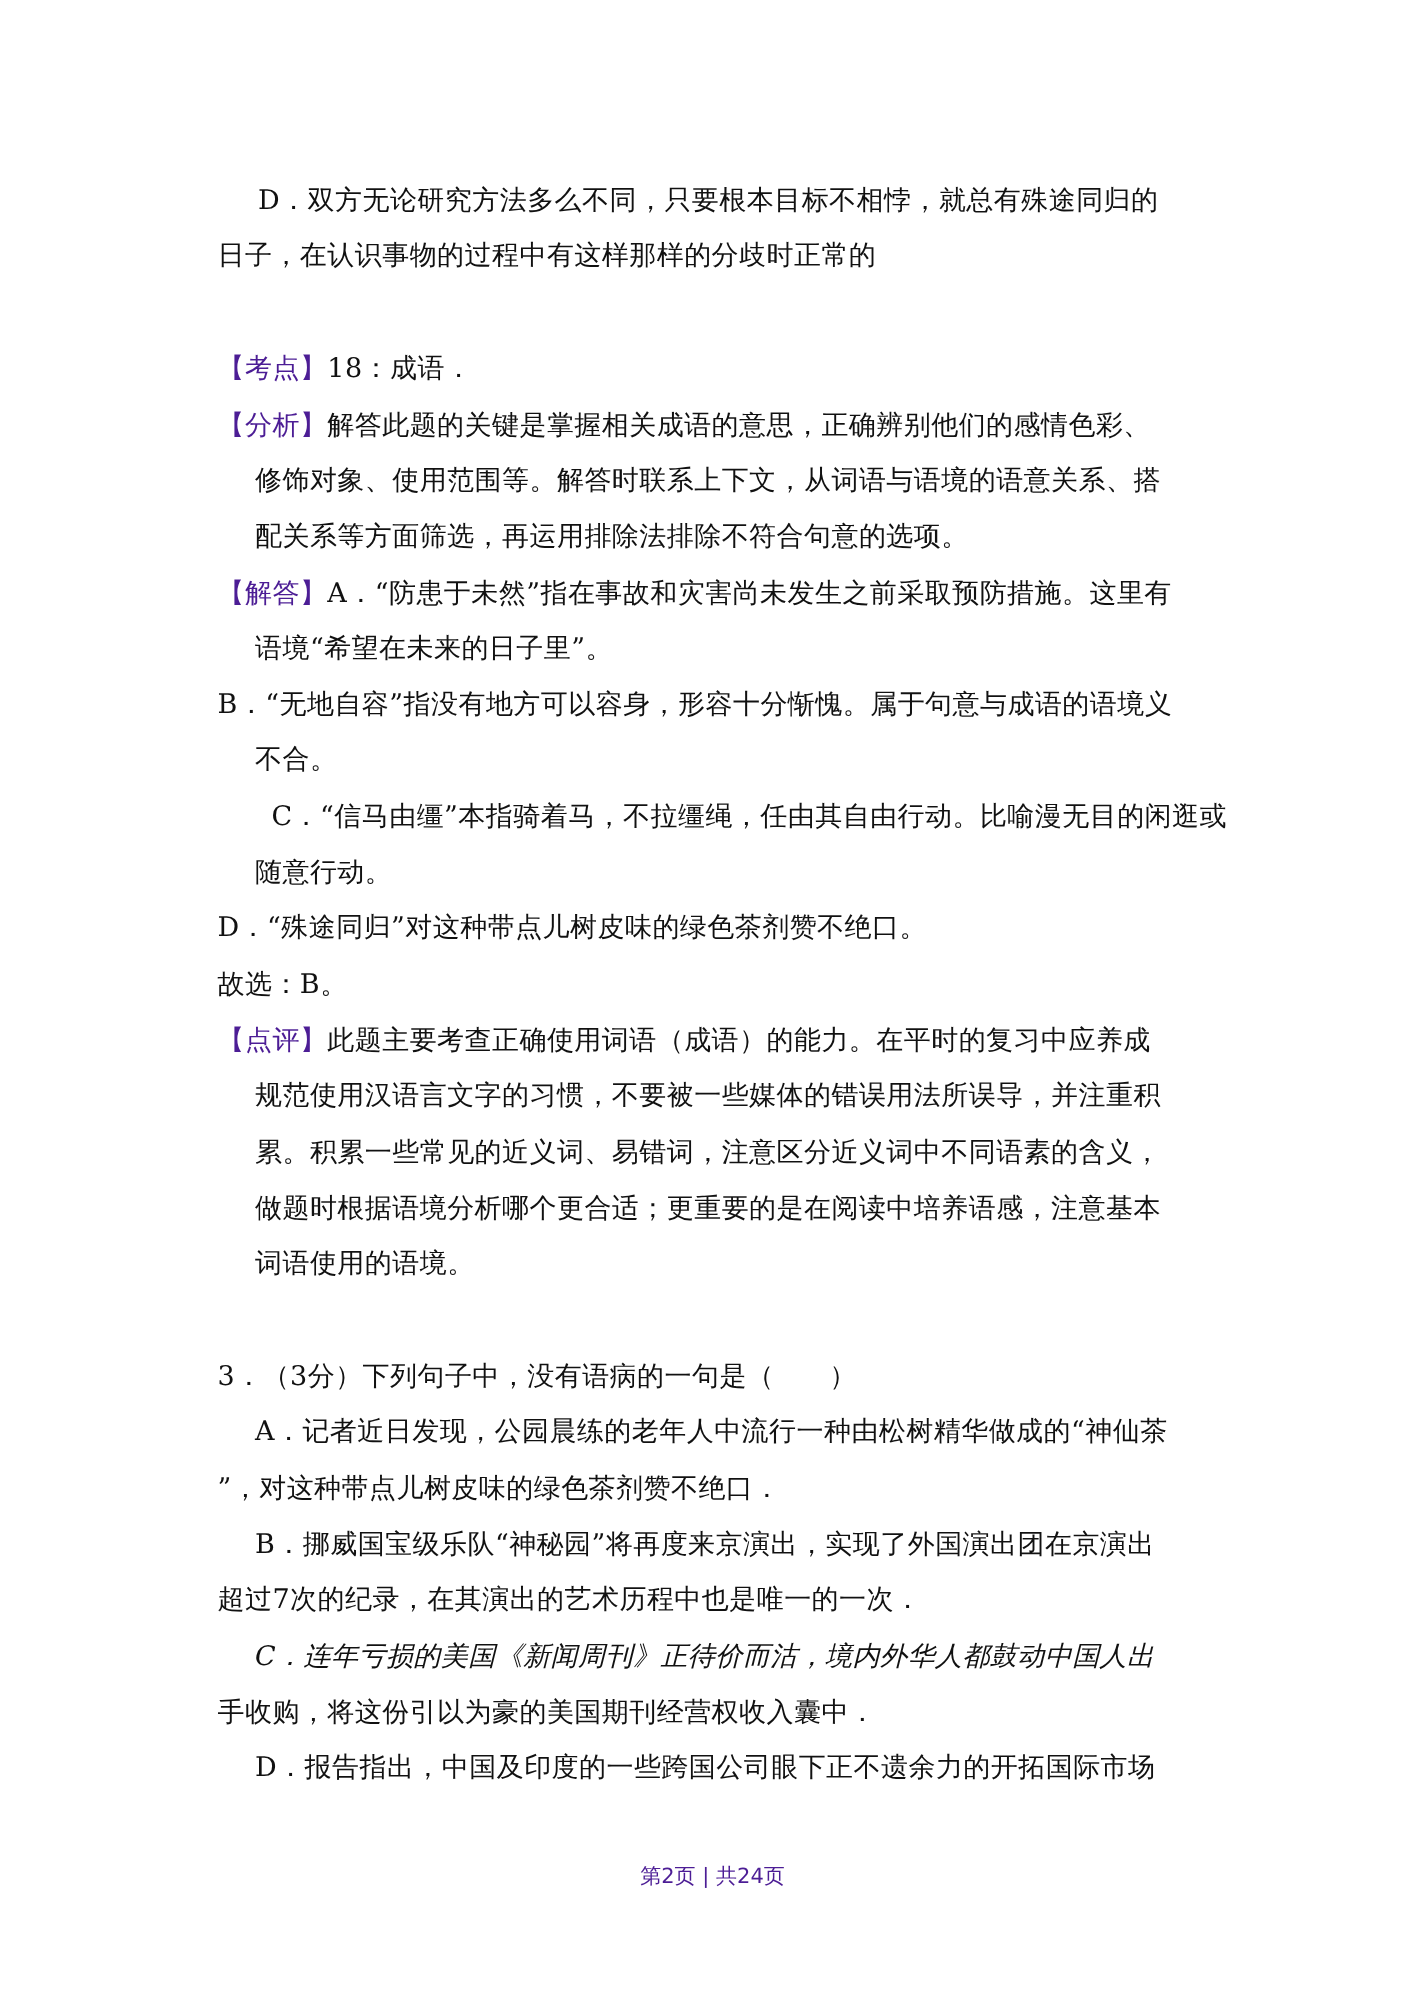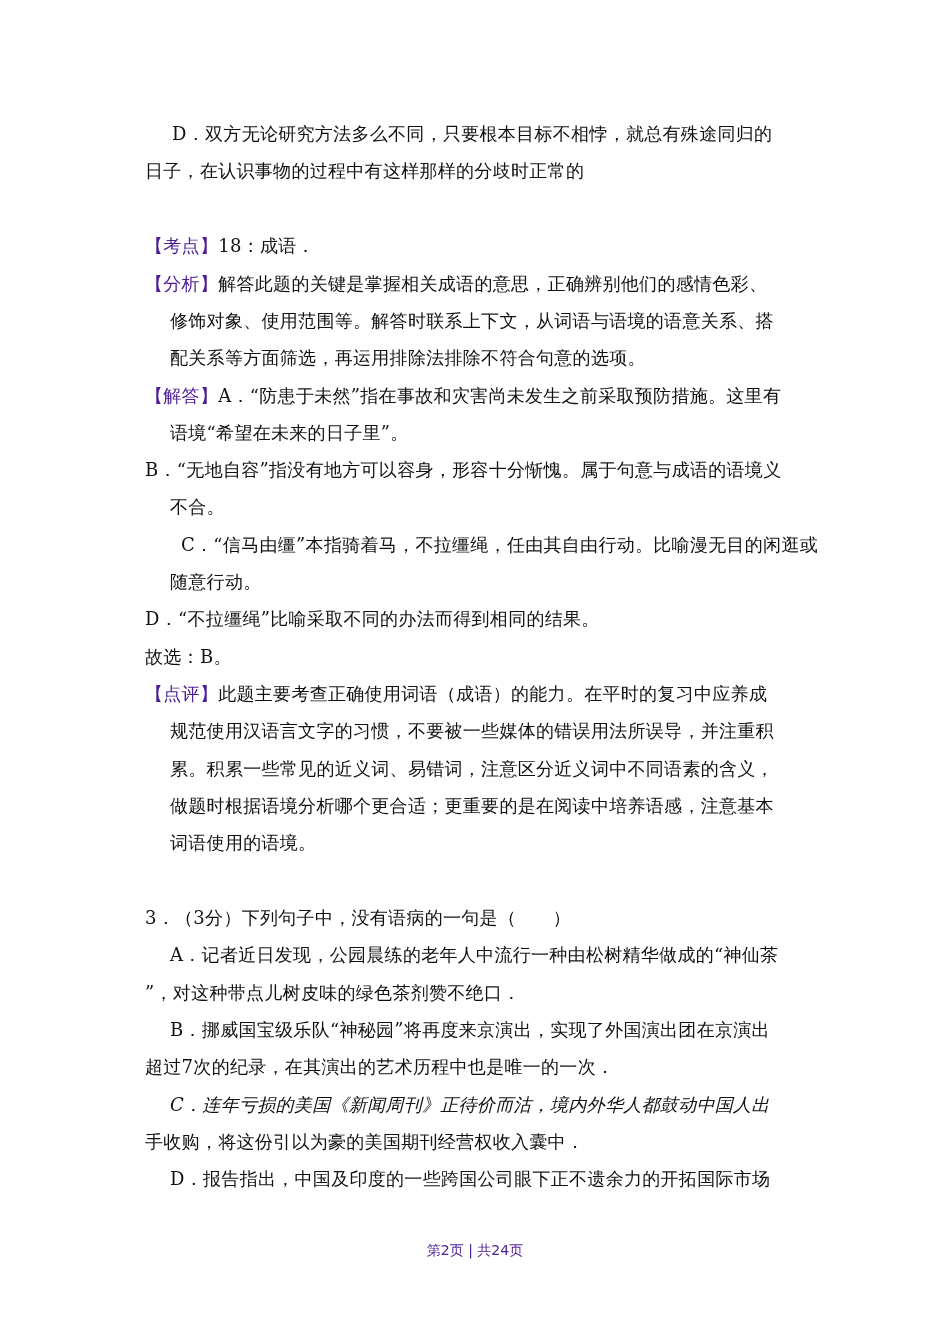--- a/index.html
+++ b/index.html
@@ -30,21 +30,21 @@
   <div class="line" style="left:170px; top:346px;">配关系等方面筛选，再运用排除法排除不符合句意的选项。</div>
 
   <div class="line" style="left:145px; top:384px;">
     <span class="tag">【解答】</span><span>A．“防患于未然”指在事故和灾害尚未发生之前采取预防措施。这里有</span>
   </div>
   <div class="line" style="left:170px; top:421px;">语境“希望在未来的日子里”。</div>
   <div class="line" style="left:145px; top:458px;">B．“无地自容”指没有地方可以容身，形容十分惭愧。属于句意与成语的语境义</div>
   <div class="line" style="left:170px; top:495px;">不合。</div>
   <div class="line" style="left:153px; top:533px;margin-left:28px;">C．“信马由缰”本指骑着马，不拉缰绳，任由其自由行动。比喻漫无目的闲逛或</div>
   <div class="line" style="left:170px; top:570px;">随意行动。</div>
-  <div class="line" style="left:145px; top:607px;">D．“不拉缰绳”比喻采取不同的办法而得到相同的结果。</div>
+  <div class="line" style="left:145px; top:607px;">D．“殊途同归”对这种带点儿树皮味的绿色茶剂赞不绝口。</div>
   <div class="line" style="left:145px; top:645px;">故选：B。</div>
 
   <div class="line" style="left:145px; top:682px;">
     <span class="tag">【点评】</span><span>此题主要考查正确使用词语（成语）的能力。在平时的复习中应养成</span>
   </div>
   <div class="line" style="left:170px; top:719px;">规范使用汉语言文字的习惯，不要被一些媒体的错误用法所误导，并注重积</div>
   <div class="line" style="left:170px; top:757px;">累。积累一些常见的近义词、易错词，注意区分近义词中不同语素的含义，</div>
   <div class="line" style="left:170px; top:794px;">做题时根据语境分析哪个更合适；更重要的是在阅读中培养语感，注意基本</div>
   <div class="line" style="left:170px; top:831px;">词语使用的语境。</div>
 

